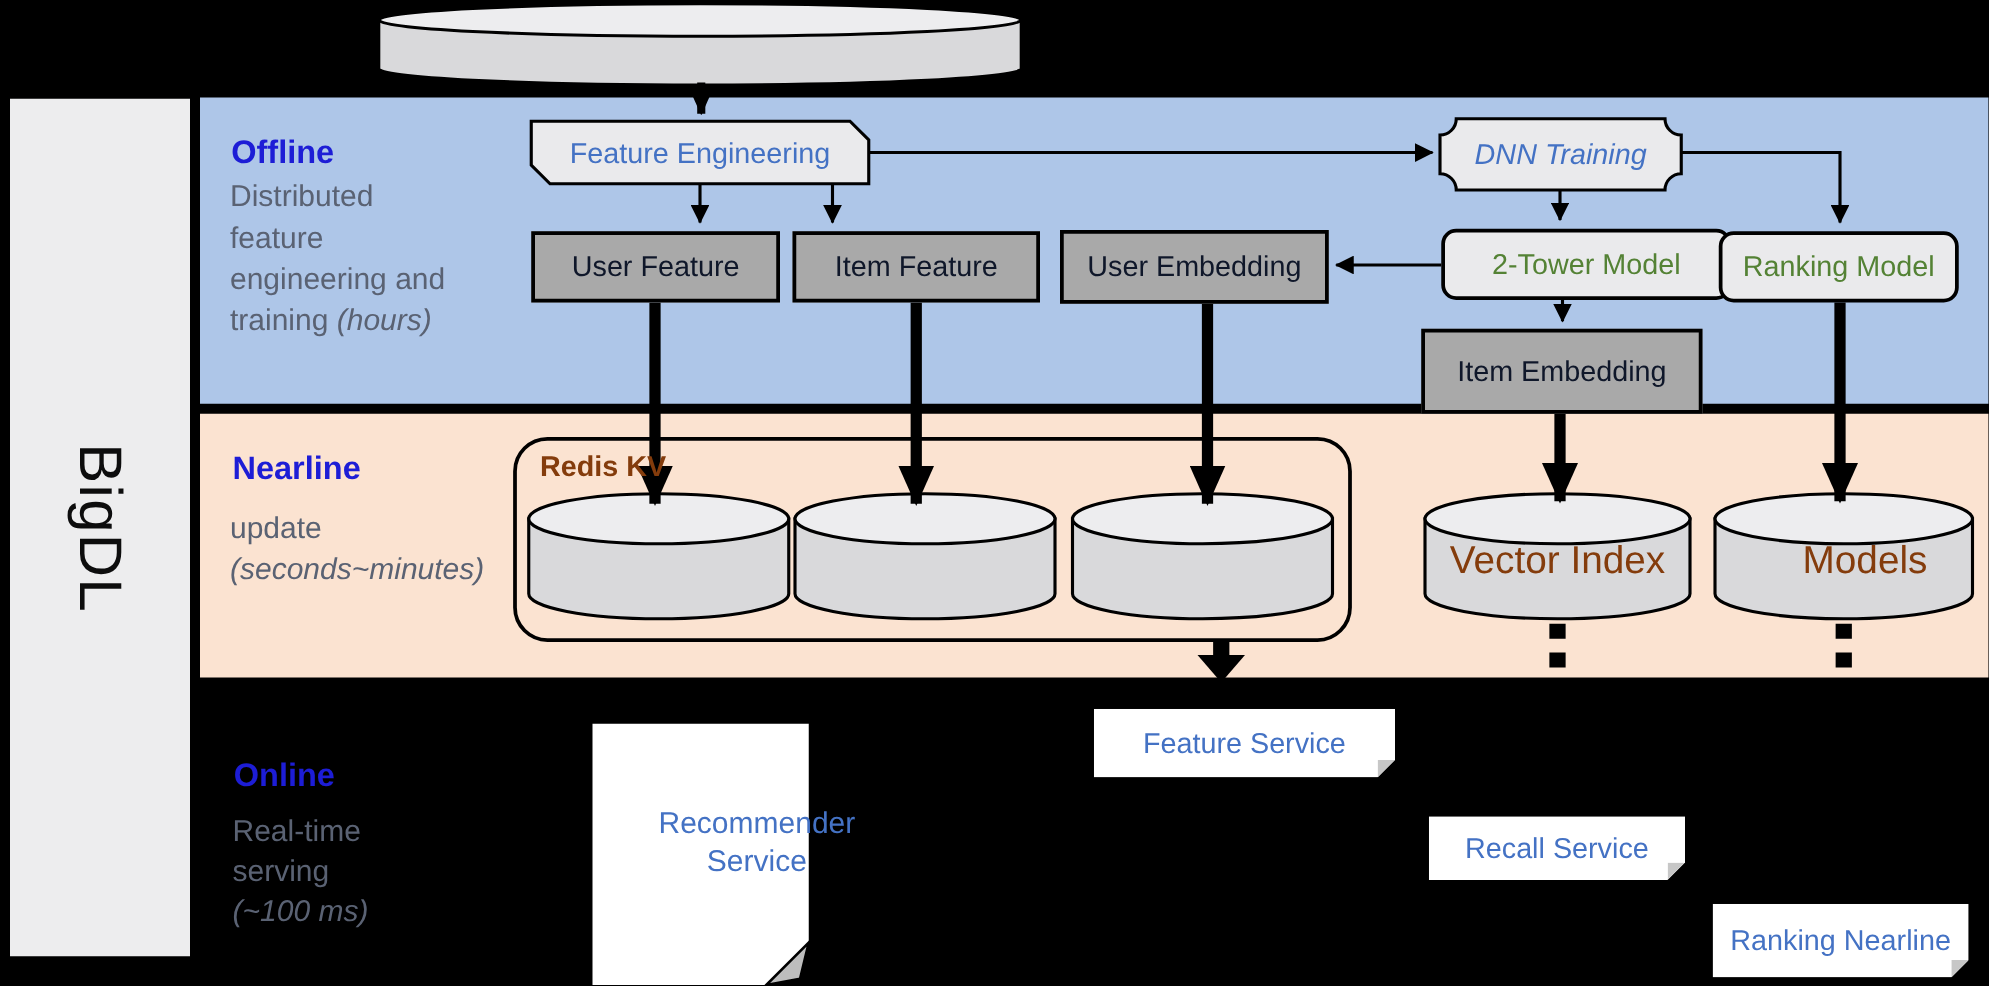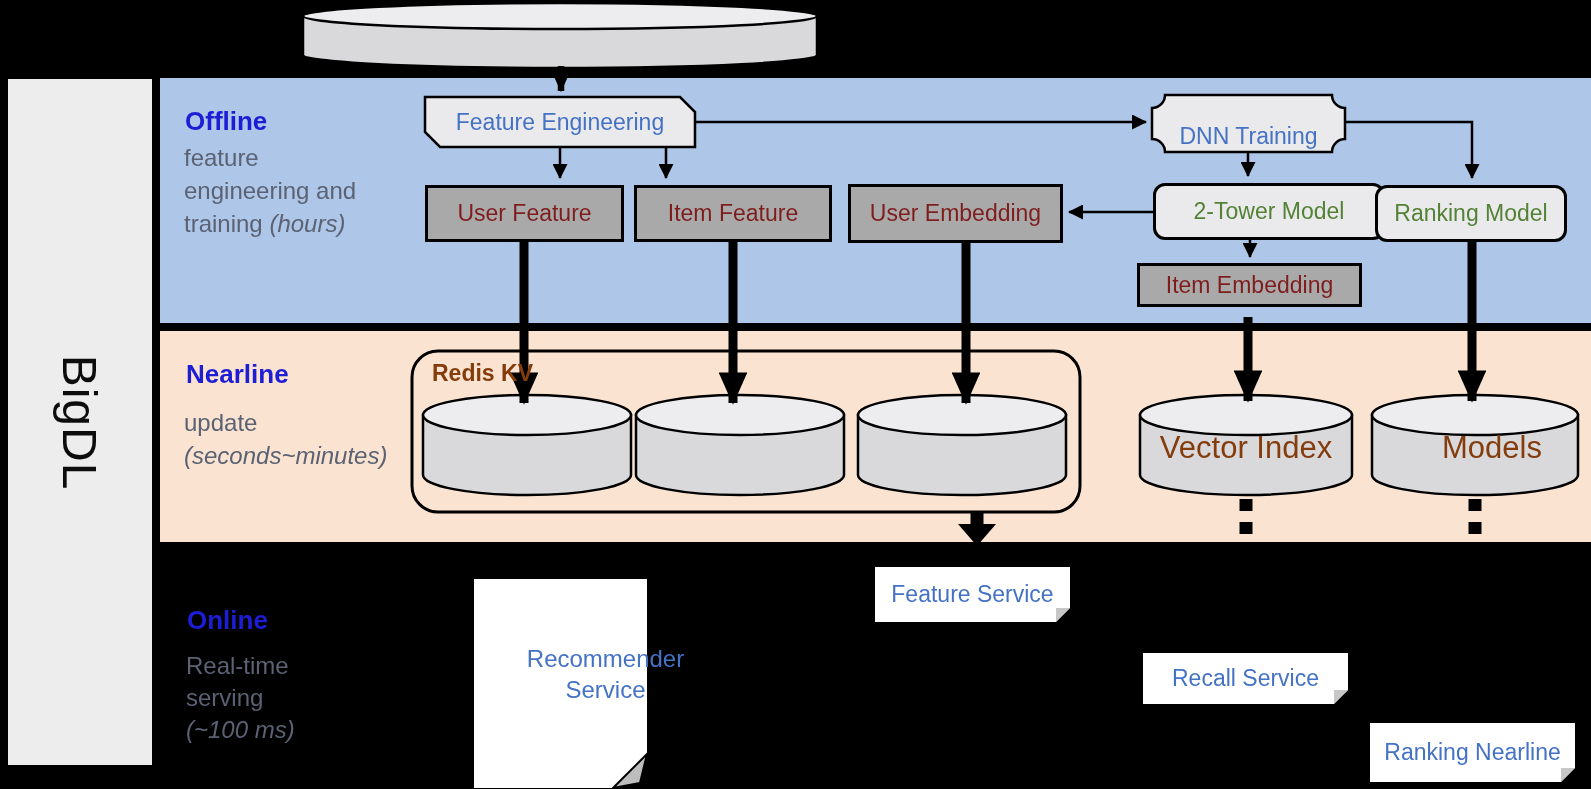--- a/index.html
+++ b/index.html
@@ -16,21 +16,21 @@
   #band-offline{top:78px;height:245px;background:var(--band-blue);}
   #band-nearline{top:331px;height:211px;background:var(--band-peach);}
   #bigdl-bar{left:8px;top:79px;width:144px;height:686px;background:var(--panel-gray);
              display:flex;align-items:center;justify-content:center;}
   #bigdl-bar span{transform:rotate(90deg);font-size:48px;color:#0d0d0d;letter-spacing:1px;white-space:nowrap;}
   svg.layer{position:absolute;left:0;top:0;pointer-events:none;}
   .sec-title{font-size:26px;font-weight:700;color:var(--title-blue);line-height:1.1;}
   .sec-desc{font-size:24px;color:var(--desc-gray);line-height:33px;}
   .sec-desc em{font-style:italic;}
   .node{position:absolute;display:flex;align-items:center;justify-content:center;
-        text-align:center;font-size:23px;color:#7f1d1d;box-sizing:border-box;}
+        text-align:center;font-size:23px;color:#0f172a;box-sizing:border-box;}
   .dark{background:var(--node-dark);border:3px solid var(--ink);}
   .lightr{background:var(--node-light);border:3px solid var(--ink);border-radius:12px;color:var(--text-green);}
   .shape-label{position:absolute;display:flex;align-items:center;justify-content:center;
                font-size:23px;color:var(--text-blue);}
   .cyl-label{position:absolute;text-align:center;font-size:31px;color:var(--text-brown);}
   .card{position:absolute;background:var(--paper);display:flex;align-items:center;justify-content:center;
         font-size:23px;color:var(--text-blue);
         clip-path:polygon(0 0,100% 0,100% calc(100% - 14px),calc(100% - 14px) 100%,0 100%);}
   .card .fold{position:absolute;right:0;bottom:0;width:14px;height:14px;background:#c7c7c7;
         clip-path:polygon(0 0,100% 0,0 100%);}
@@ -120,55 +120,56 @@
       <path d="M977,513 V531"></path>
       <path d="M1246,499 V545"></path>
       <path d="M1475,499 V545"></path>
     </g>
     <polygon points="958,524 996,524 977,546" fill="#000"></polygon>
   </svg>
 
 
   <div class="abs sec-title" style="left:185px;top:80px;margin-top:27px;">Offline</div>
   <div class="abs sec-desc" style="left:184px;top:141px;width:210px;">
+    <div><span>Distributed</span></div>
     <div><span>feature</span></div>
     <div><span>engineering and</span></div>
     <div><span>training </span><em>(hours)</em></div>
   </div>
 
   <div class="abs sec-title" style="left:186px;top:360px;">Nearline</div>
   <div class="abs sec-desc" style="left:184px;top:406px;width:230px;">
     <div><span>update</span></div>
     <div><em>(seconds~minutes)</em></div>
   </div>
 
   <div class="abs sec-title" style="left:187px;top:606px;">Online</div>
   <div class="abs sec-desc" style="left:186px;top:650px;width:220px;line-height:32px;">
     <div><span>Real-time</span></div>
     <div><span>serving</span></div>
     <div><em>(~100 ms)</em></div>
   </div>
 
   <div class="shape-label" style="left:425px;top:97px;width:270px;height:50px;">Feature Engineering</div>
-  <div class="shape-label" style="left:1152px;top:108px;width:193px;height:57px;">DNN Training</div>
+  <div class="shape-label" style="left:1152px;top:95px;width:193px;height:57px;font-style:italic;">DNN Training</div>
 
   <div class="node dark" style="left:425px;top:185px;width:199px;height:57px;">User Feature</div>
   <div class="node dark" style="left:634px;top:185px;width:198px;height:57px;">Item Feature</div>
   <div class="node dark" style="left:848px;top:184px;width:215px;height:59px;">User Embedding</div>
-  <div class="node dark" style="left:1137px;top:263px;width:225px;height:44px;">Item Embedding</div>
+  <div class="node dark" style="left:1137px;top:263px;width:225px;height:68px;">Item Embedding</div>
 
   <div class="node lightr" style="left:1153px;top:183px;width:232px;height:57px;">2-Tower Model</div>
   <div class="node lightr" style="left:1375px;top:185px;width:192px;height:57px;">Ranking Model</div>
 
   <div class="abs" id="redis-label" style="left:432px;top:360px;">Redis KV</div>
   <div class="cyl-label" style="left:1140px;top:430px;width:212px;">Vector Index</div>
   <div class="cyl-label" style="left:1372px;top:430px;width:240px;">Models</div>
 
   <div class="abs" id="doc-label" style="left:474px;top:643px;width:173px;padding-left:45px;">Recommender Service</div>
-  <div class="card" style="left:875px;top:567px;width:195px;height:55px;">
+  <div class="card" style="left:875px;top:567px;width:241px;height:55px;">
     <span>Feature Service</span>
     <span class="fold"></span>
   </div>
   <div class="card" style="left:1143px;top:653px;width:205px;height:51px;">
     <span>Recall Service</span>
     <span class="fold"></span>
   </div>
   <div class="card" style="left:1370px;top:723px;width:205px;height:59px;">
     <span>Ranking Nearline</span>
     <span class="fold"></span>

